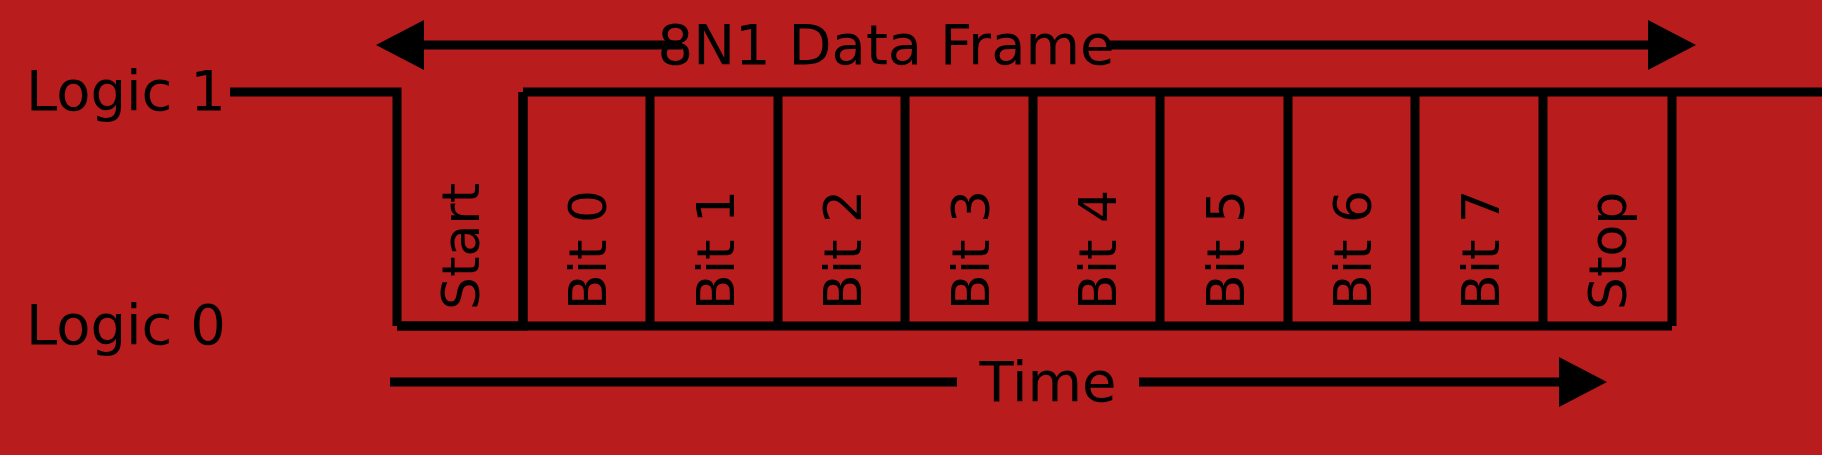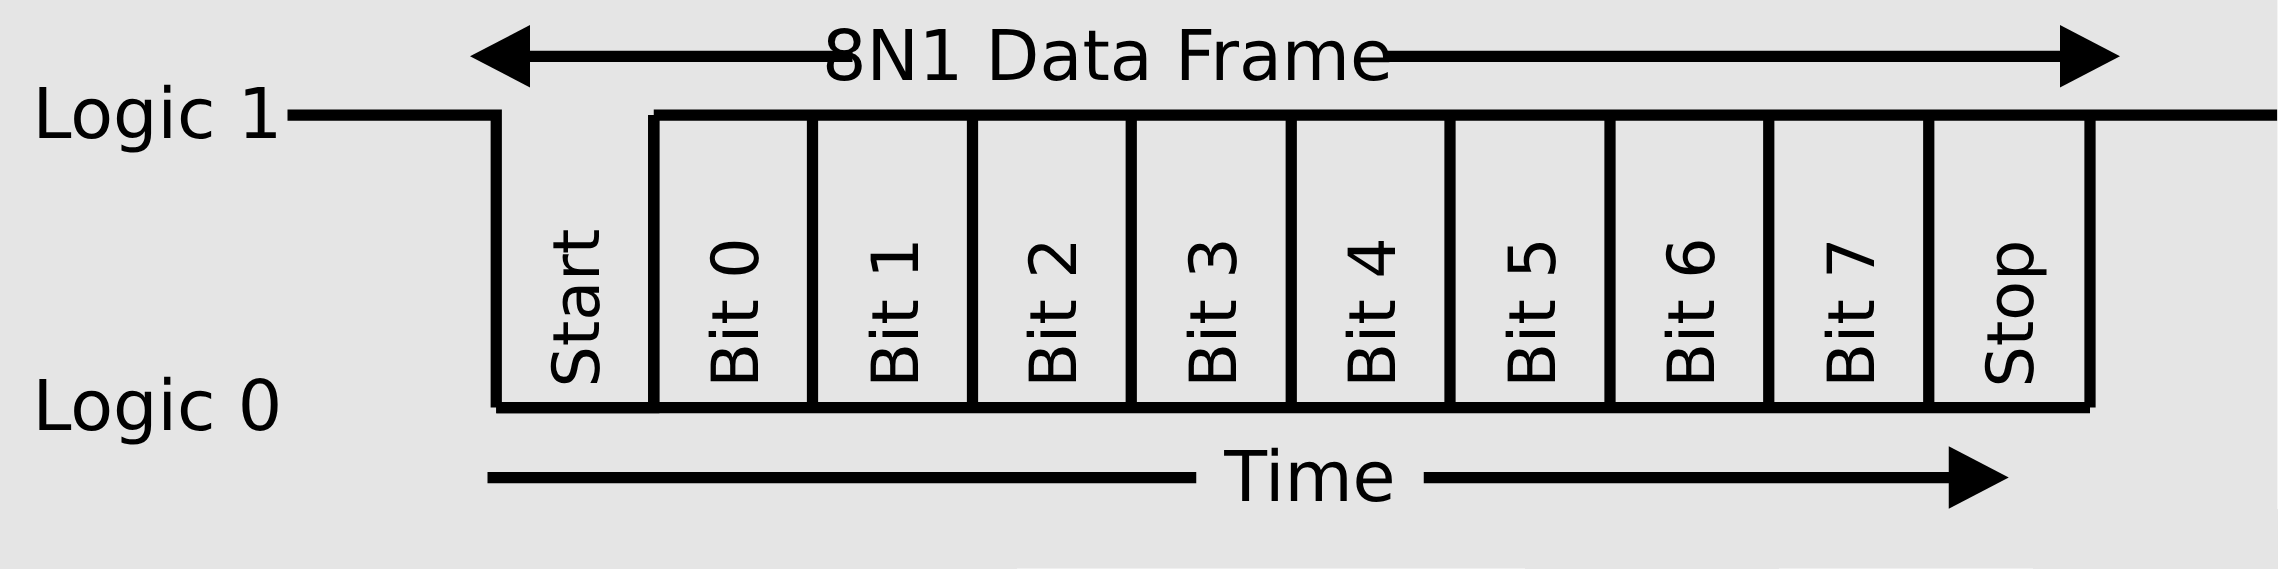--- a/index.html
+++ b/index.html
@@ -7,21 +7,21 @@
     padding: 0;
     background: #ffffff;
   }
   body {
     font-family: "DejaVu Sans", sans-serif;
   }
   #diagram-root {
     position: relative;
     width: 1822px;
     height: 455px;
-    background: #e5e5e5;
+    background: #b91c1c;
     overflow: hidden;
   }
   #uart-svg {
     position: absolute;
     top: 0;
     left: 0;
     width: 1822px;
     height: 455px;
     display: block;
   }

